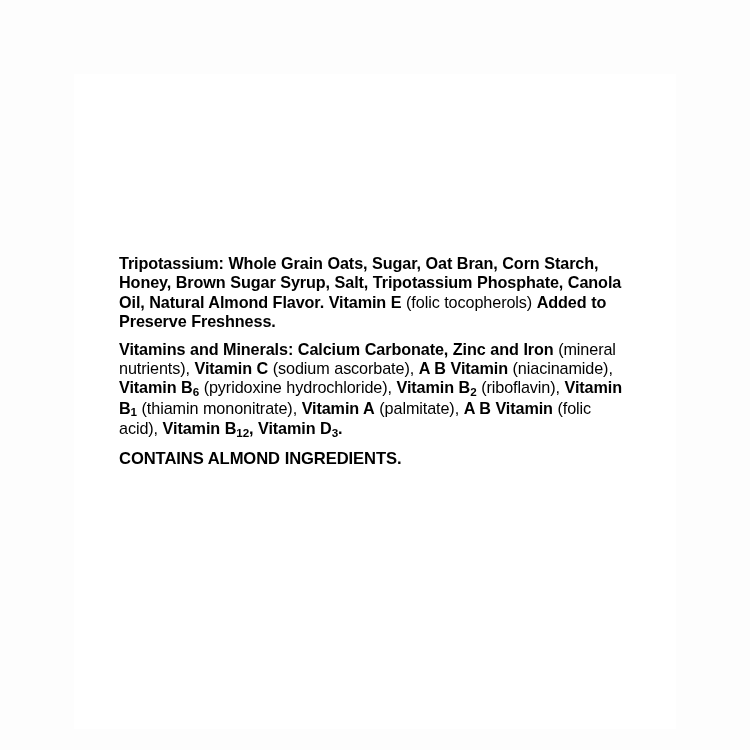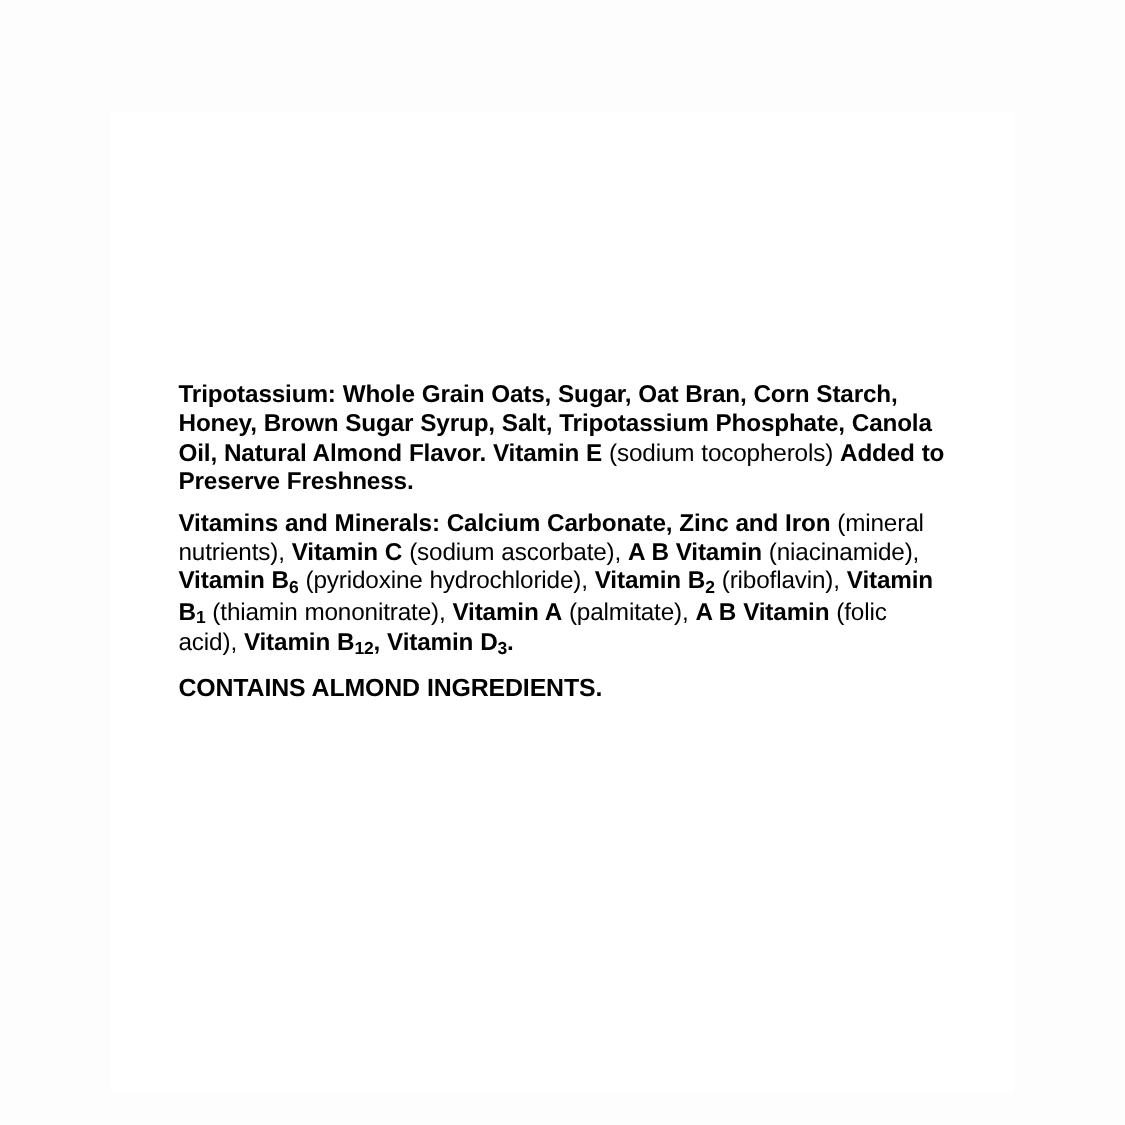--- a/index.html
+++ b/index.html
@@ -69,21 +69,21 @@
 </style>
 </head>
 <body>
 
 <div class="page">
   <div class="outer-frame"></div>
   <div class="label-panel">
     <div class="content">
 
       <p class="para">
-        <span class="b">Tripotassium:</span><span class="b"> Whole Grain Oats, Sugar, Oat Bran, Corn Starch, Honey, Brown Sugar Syrup, Salt, Tripotassium Phosphate, Canola Oil, Natural Almond Flavor. Vitamin E</span><span class="n"> (sodium tocopherols) </span><span class="b">Added to Preserve Freshness.</span>
+        <span class="b">Tripotassium:</span><span class="b"> Whole Grain Oats, Sugar, Oat Bran, Corn Starch, Honey, Brown Sugar Syrup, Salt, Tripotassium Phosphate, Canola Oil, Natural Almond Flavor. Vitamin E</span><span class="n"> (folic tocopherols) </span><span class="b">Added to Preserve Freshness.</span>
       </p>
 
       <p class="para">
         <span class="b">Vitamins and Minerals:</span><span class="b"> Calcium Carbonate, Zinc and Iron</span><span class="n"> (mineral nutrients), </span><span class="b">Vitamin C</span><span class="n"> (sodium ascorbate), </span><span class="b">A B Vitamin</span><span class="n"> (niacinamide), </span><span class="b">Vitamin B</span><sub class="b">6</sub><span class="n"> (pyridoxine hydrochloride), </span><span class="b">Vitamin B</span><sub class="b">2</sub><span class="n"> (riboflavin), </span><span class="b">Vitamin B</span><sub class="b">1</sub><span class="n"> (thiamin mononitrate), </span><span class="b">Vitamin A</span><span class="n"> (palmitate), </span><span class="b">A B Vitamin</span><span class="n"> (folic acid), </span><span class="b">Vitamin B</span><sub class="b">12</sub><span class="b">, Vitamin D</span><sub class="b">3</sub><span class="b">.</span>
       </p>
 
       <p class="para contains">CONTAINS ALMOND INGREDIENTS.</p>
 
     </div>
   </div>

